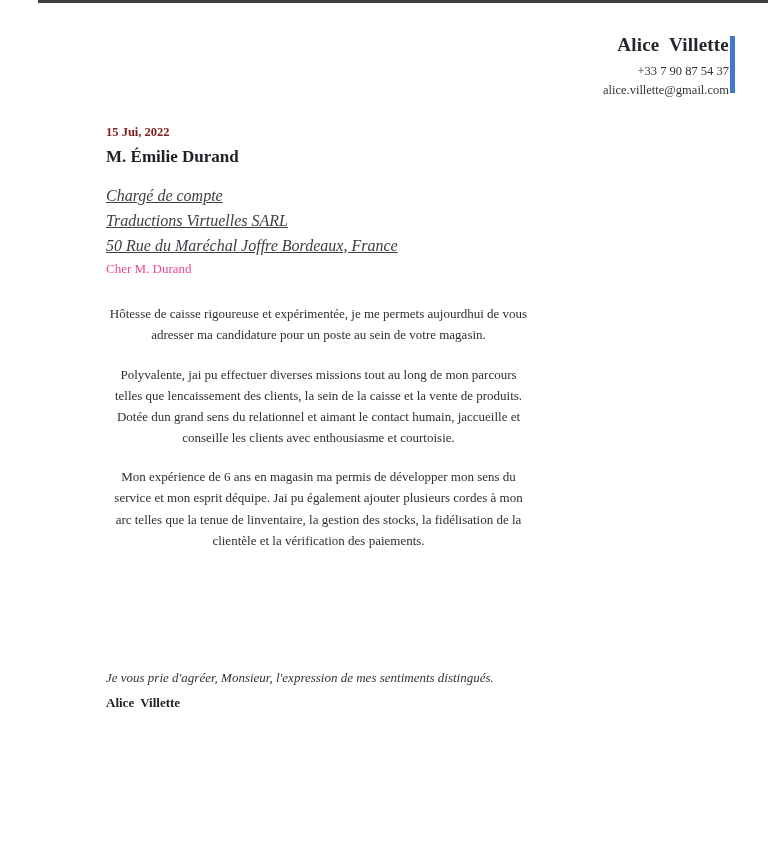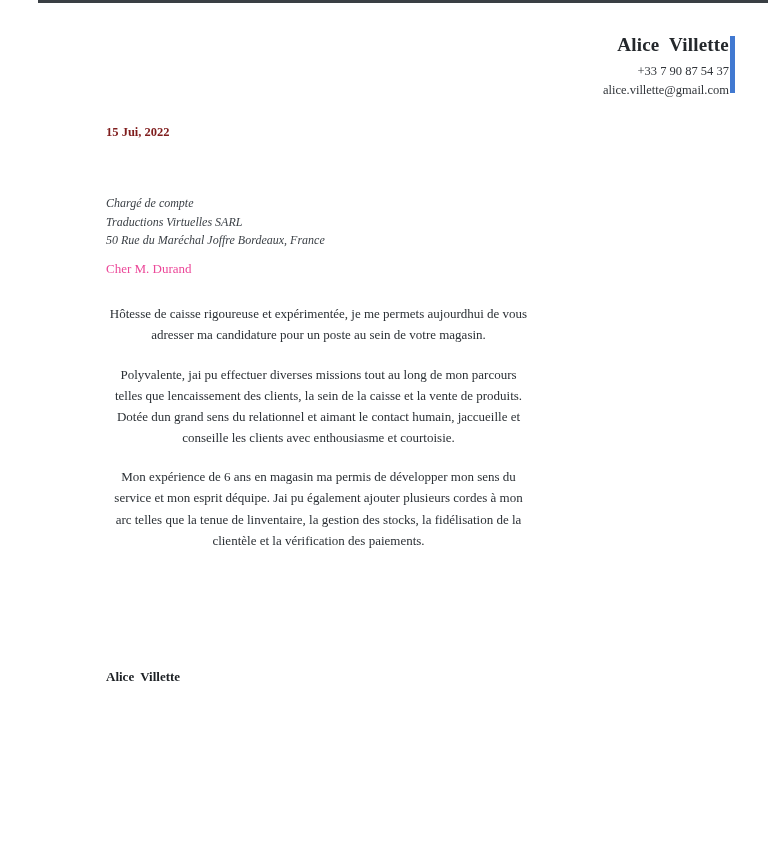--- a/index.html
+++ b/index.html
@@ -75,26 +75,27 @@
   .recipient-name {
     font-size: 17px;
     font-weight: bold;
     color: #1d2125;
     line-height: 1.3;
     margin: 0;
   }
 
   .recipient-address {
     position: absolute;
-    top: 191px;
+    top: 181px;
     left: 68px;
     font-style: italic;
-    font-size: 12px;
+    font-size: 16px;
     color: #3b4046;
     line-height: 1.55;
+    text-decoration: underline;
   }
   .recipient-address div { white-space: nowrap; }
 
   
   .body-block {
     position: absolute;
     top: 256px;
     left: 68px;
     width: 425px;
   }
@@ -143,32 +144,34 @@
 
   <div class="header">
     <div class="sender-name">Alice  Villette</div>
     <div class="sender-line">+33 7 90 87 54 37</div>
     <div class="sender-line">alice.villette@gmail.com</div>
   </div>
   <div class="accent-bar"></div>
 
   <div class="meta">
     <p class="date">15 Jui, 2022</p>
+    <p class="recipient-name">M. Émilie Durand</p>
   </div>
 
   <div class="recipient-address">
     <div>Chargé de compte</div>
     <div>Traductions Virtuelles SARL</div>
     <div>50 Rue du Maréchal Joffre Bordeaux, France</div>
   </div>
 
   <div class="body-block">
     <p class="salutation">Cher M. Durand</p>
     <p class="para">Hôtesse de caisse rigoureuse et expérimentée, je me permets aujourdhui de vous adresser ma candidature pour un poste au sein de votre magasin.</p>
     <p class="para">Polyvalente, jai pu effectuer diverses missions tout au long de mon parcours telles que lencaissement des clients, la sein de la caisse et la vente de produits. Dotée dun grand sens du relationnel et aimant le contact humain, jaccueille et conseille les clients avec enthousiasme et courtoisie.</p>
     <p class="para">Mon expérience de 6 ans en magasin ma permis de développer mon sens du service et mon esprit déquipe. Jai pu également ajouter plusieurs cordes à mon arc telles que la tenue de linventaire, la gestion des stocks, la fidélisation de la clientèle et la vérification des paiements.</p>
   </div>
 
   <div class="closing">
+    <p class="closing-line">Je vous prie d'agréer, Monsieur, l'expression de mes sentiments distingués.</p>
     <p class="signature">Alice Villette</p>
   </div>
 
 </div>
 
 </body></html>

